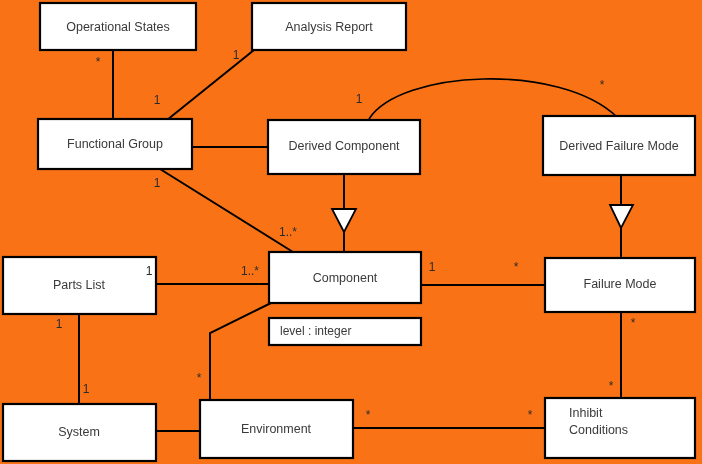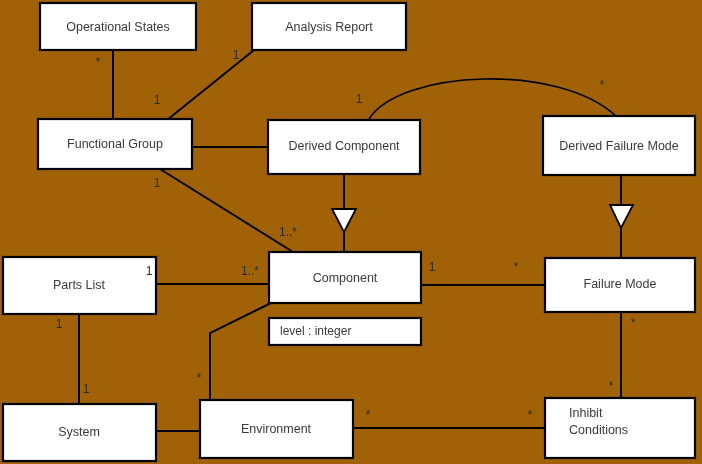--- a/index.html
+++ b/index.html
@@ -4,21 +4,21 @@
 <style>
   html, body {
     margin: 0;
     padding: 0;
     background: #ffffff;
   }
   #diagram-root {
     position: relative;
     width: 702px;
     height: 464px;
-    background: #a16207;
+    background: #f97316;
     font-family: "Liberation Sans", sans-serif;
     overflow: hidden;
   }
   #uml-svg {
     position: absolute;
     left: 0;
     top: 0;
     width: 702px;
     height: 464px;
   }

